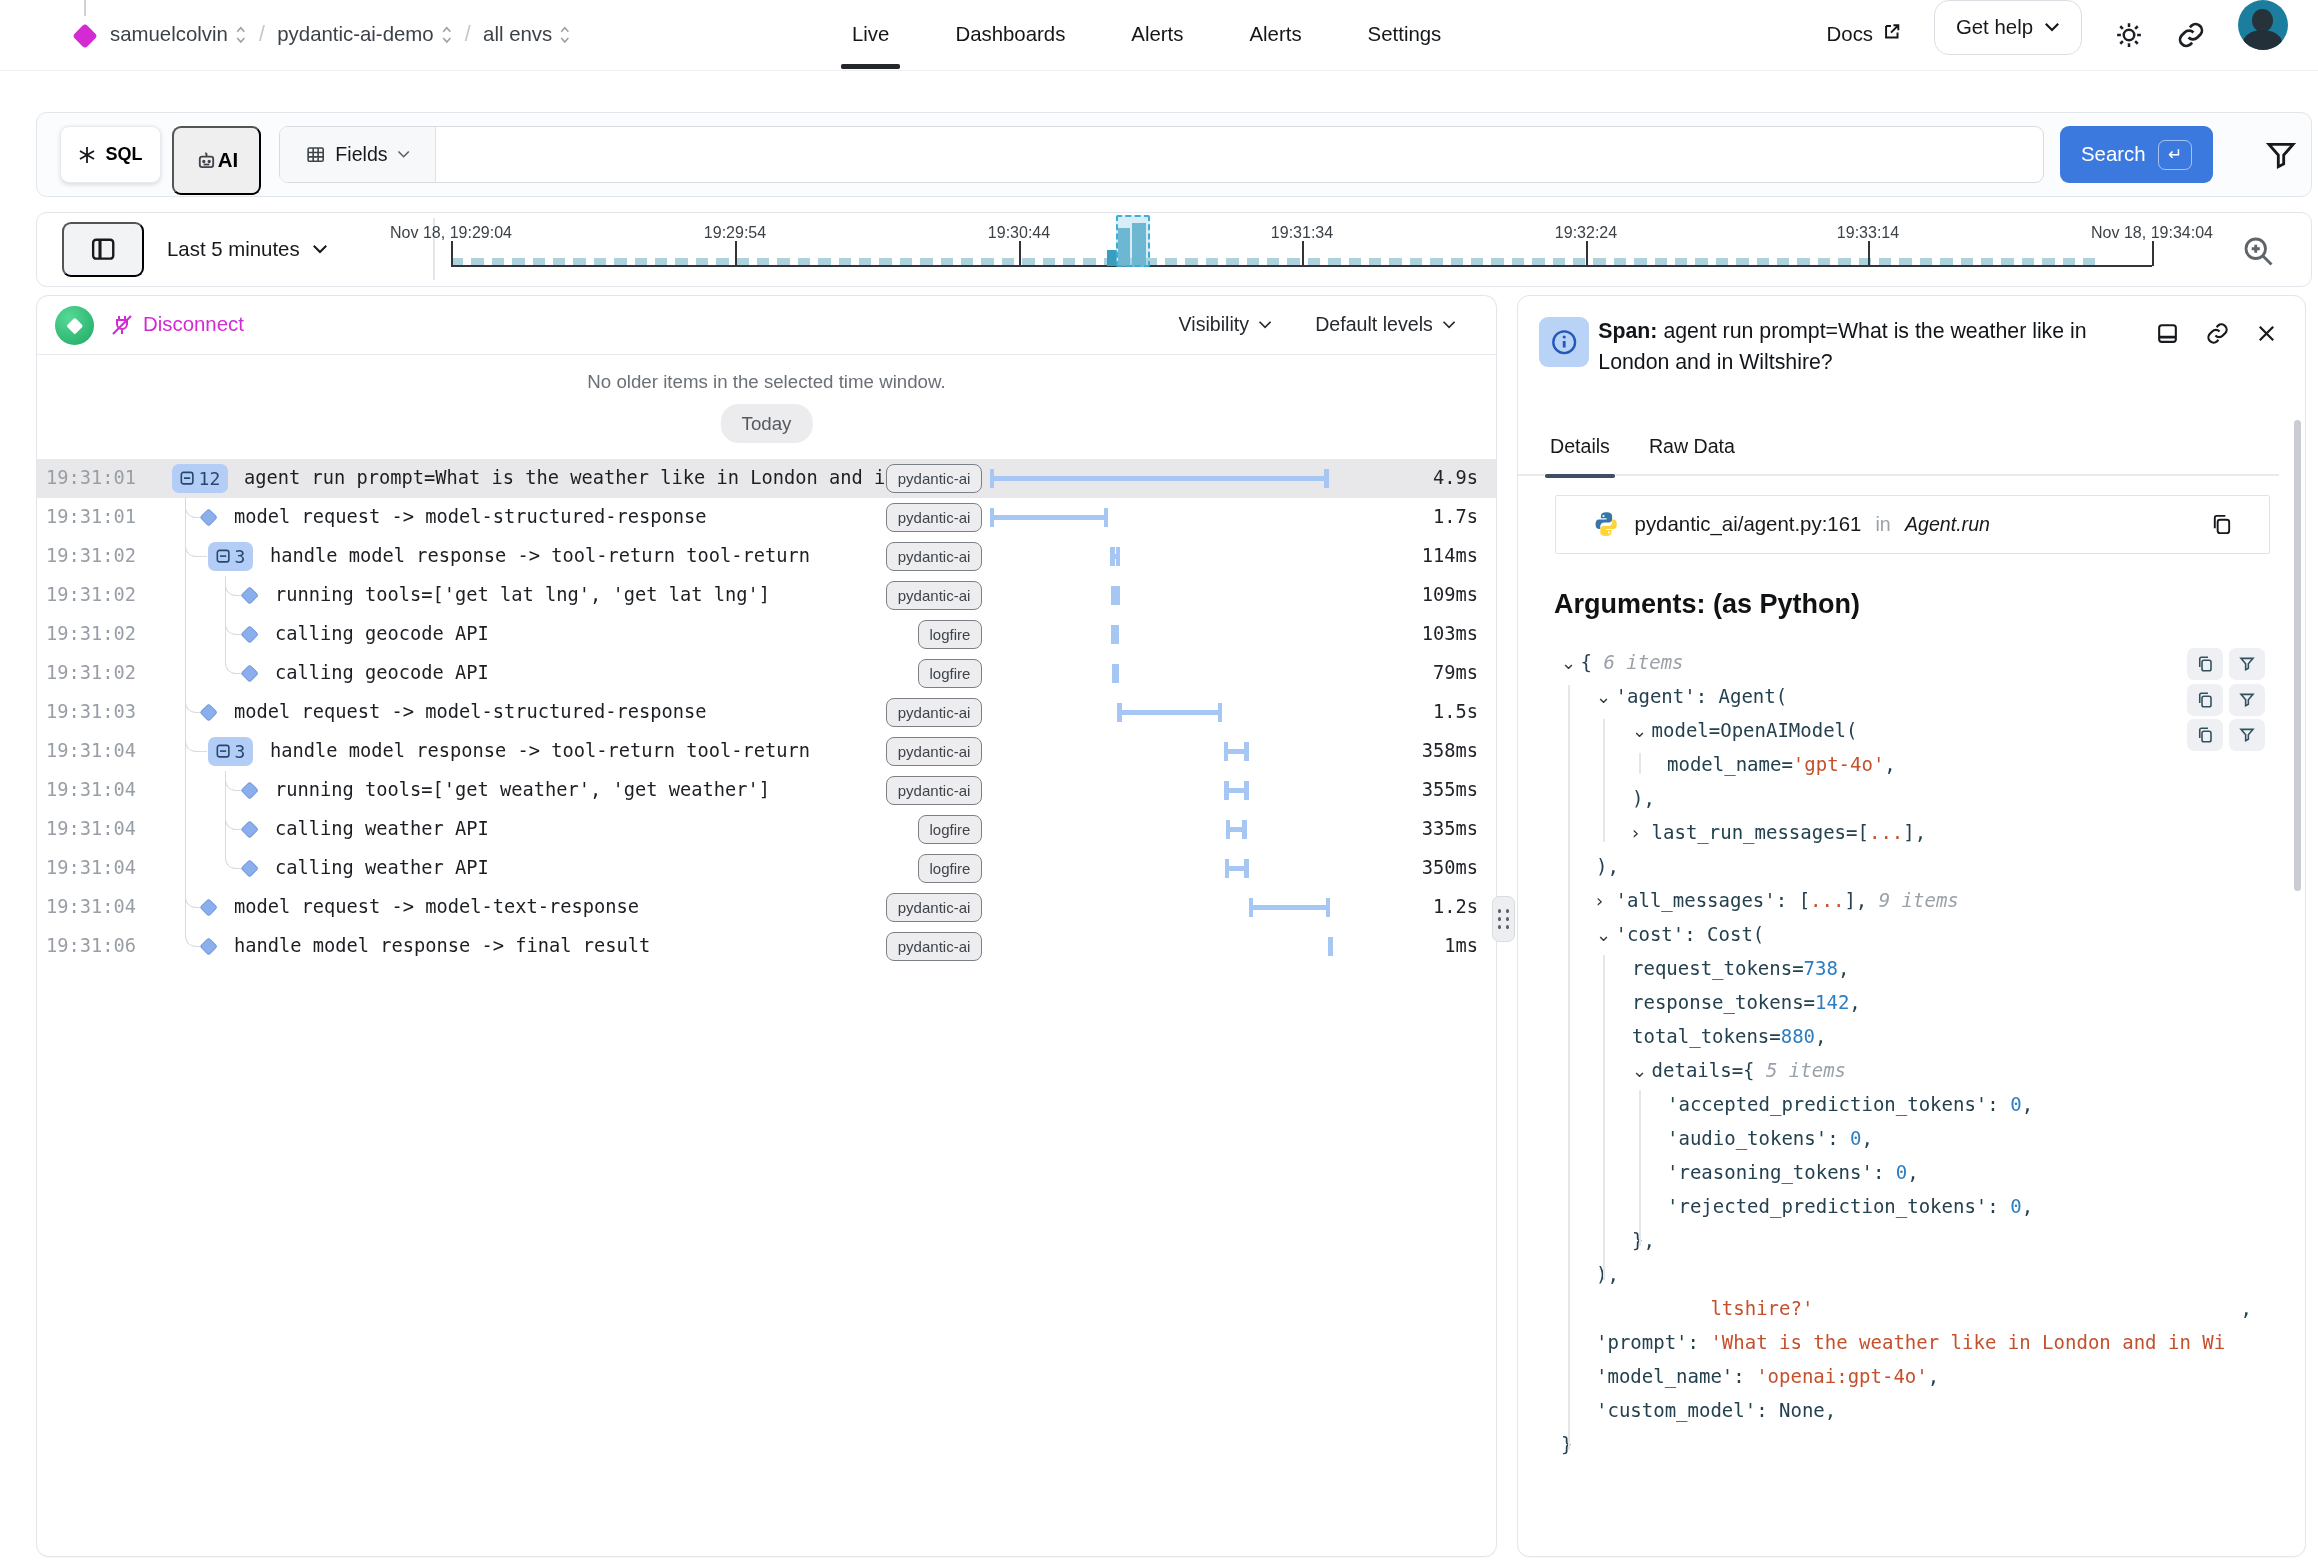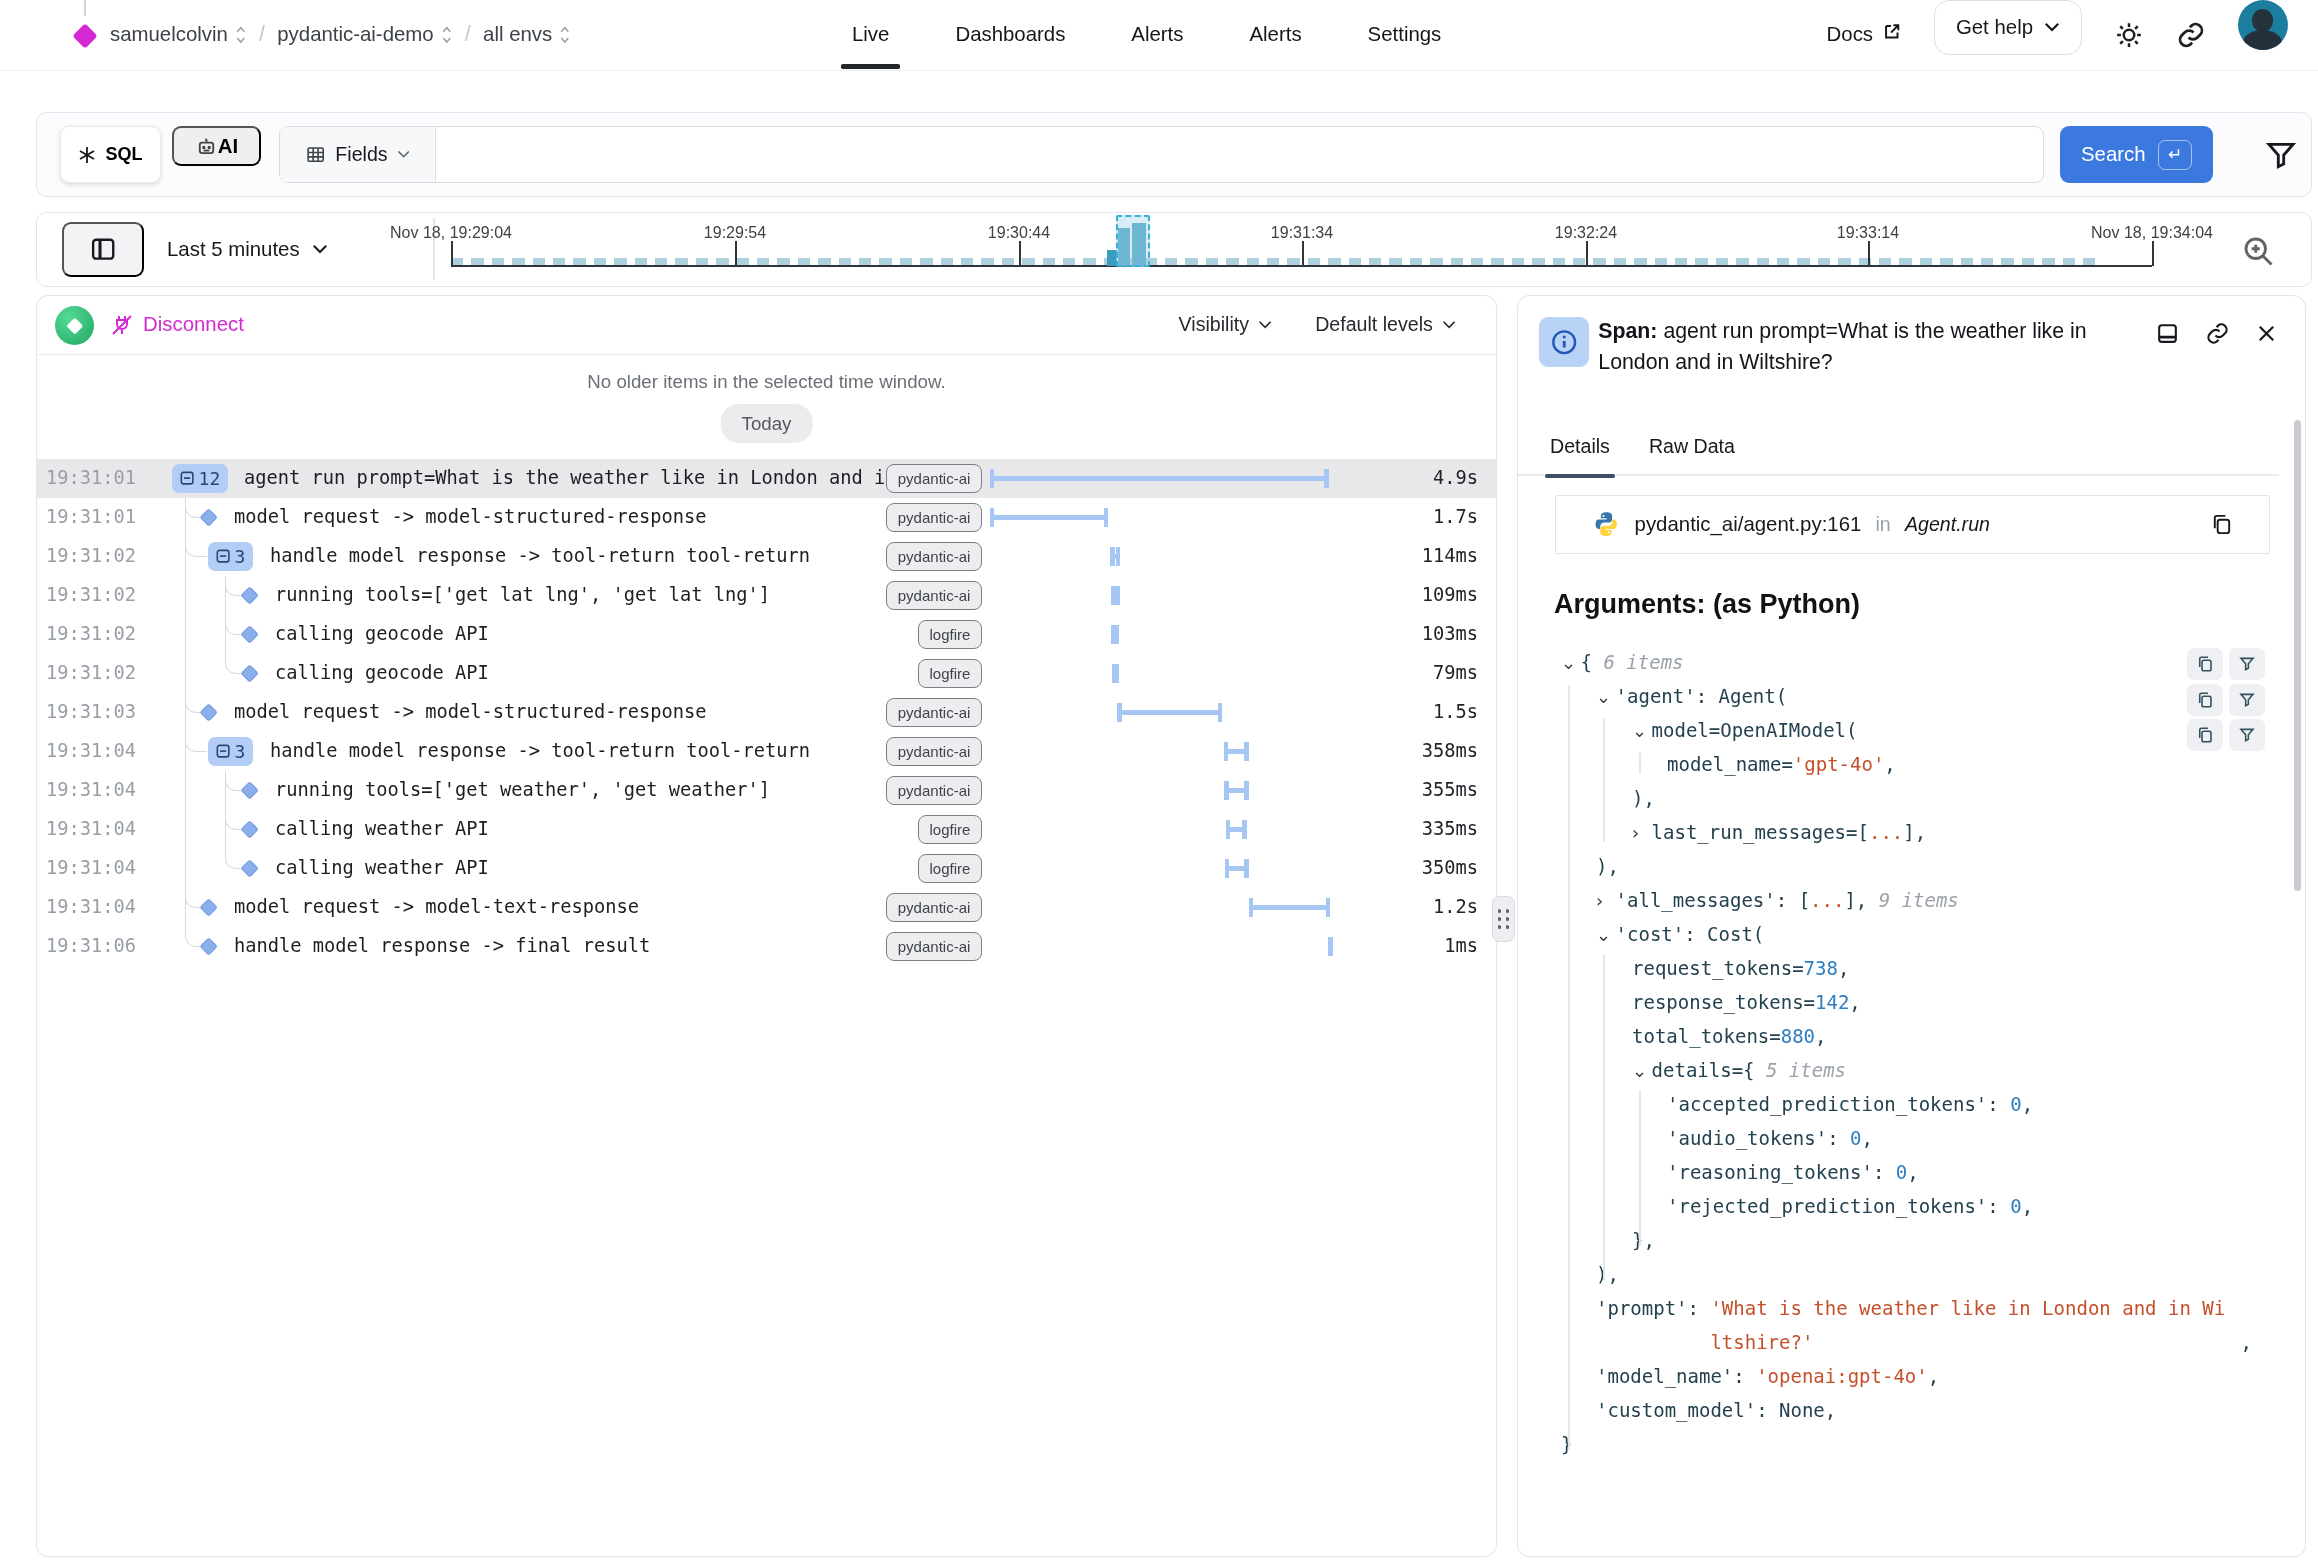--- a/index.html
+++ b/index.html
@@ -27,21 +27,21 @@
   #docs-link{display:flex;align-items:center;gap:9px;font-size:20.4px;color:#14171a;cursor:pointer;}
   #get-help{display:flex;align-items:center;gap:10.7px;font-size:20.4px;border:1.8px solid #dbdfe3;border-radius:15px;height:55px;padding:0 21.3px;cursor:pointer;background:#fff;}
   .iconbtn{display:flex;align-items:center;justify-content:center;cursor:pointer;}
   #avatar{width:50px;height:50px;border-radius:50%;background:#1b7e9e;overflow:hidden;position:relative;cursor:pointer;}
   #avatar .head{position:absolute;left:14.2px;top:9px;width:21.3px;height:23px;border-radius:50%;background:#27333a;}
   #avatar .body{position:absolute;left:5.3px;top:30px;width:39px;height:25px;border-radius:50% 50% 0 0;background:#233039;}
 
   
   #search-card{position:absolute;left:36px;top:112px;width:2276px;height:85px;background:#fbfcfd;border:1.8px solid var(--cardline);border-radius:10.7px;}
   #sql-btn{position:absolute;left:23px;top:13.3px;height:57px;width:101px;background:#fff;border:0.9px solid #e8eaed;border-radius:9px;box-shadow:0 1.8px 4.4px rgba(0,0,0,.13);display:flex;align-items:center;justify-content:center;gap:9px;font-size:18px;font-weight:600;cursor:pointer;}
-  #ai-btn{position:absolute;left:135px;top:13.3px;height:40px;width:89px;display:flex;align-items:center;justify-content:center;font-size:20.4px;font-weight:600;cursor:pointer;border-radius:9px;}
+  #ai-btn{position:absolute;left:135px;top:13.3px;height:69px;width:89px;display:flex;align-items:center;justify-content:center;font-size:20.4px;font-weight:600;cursor:pointer;border-radius:9px;}
   #query-group{position:absolute;left:242px;top:13.3px;height:57px;width:1765px;border:1.8px solid #d8dce0;border-radius:9px;background:#fff;display:flex;}
   #fields-chip{width:156px;background:#f7f8fa;border-right:1.8px solid #dfe3e7;border-radius:7.1px 0 0 7.1px;display:flex;align-items:center;justify-content:center;gap:9px;font-size:19.6px;cursor:pointer;}
   #query-input{flex:1;border:none;outline:none;font-size:19.6px;padding:0 18px;border-radius:0 7.1px 7.1px 0;background:transparent;}
   #search-btn{position:absolute;left:2023px;top:13.3px;height:57px;width:153px;background:var(--accent);border:none;border-radius:9px;color:#fff;font-size:20.4px;display:flex;align-items:center;justify-content:center;gap:12.4px;cursor:pointer;}
   #enter-chip{display:inline-flex;align-items:center;justify-content:center;width:34px;height:30px;border:1.8px solid rgba(255,255,255,.55);border-radius:7.1px;font-size:17px;}
   #filter-icon{position:absolute;left:2227px;top:25px;cursor:pointer;}
 
   
   #time-card{position:absolute;left:36px;top:212px;width:2276px;height:75px;background:#fff;border:1.8px solid var(--cardline);border-radius:10.7px;}
   #panel-toggle{position:absolute;left:25px;top:9px;width:82px;height:55px;background:#f2f3f5;border-radius:9px;display:flex;align-items:center;justify-content:center;cursor:pointer;}
@@ -581,22 +581,22 @@
         <div class="cline" style="padding-left: 114px;"><span class="seg-d">request_tokens=</span><span class="seg-n">738</span><span class="seg-d">,</span></div>
         <div class="cline" style="padding-left: 114px;"><span class="seg-d">response_tokens=</span><span class="seg-n">142</span><span class="seg-d">,</span></div>
         <div class="cline" style="padding-left: 114px;"><span class="seg-d">total_tokens=</span><span class="seg-n">880</span><span class="seg-d">,</span></div>
         <div class="cline" style="padding-left: 114px;"><span class="chev">⌄</span><span class="seg-d">details={ </span><span class="seg-i">5 items</span></div>
         <div class="cline" style="padding-left: 149px;"><span class="seg-d">'accepted_prediction_tokens': </span><span class="seg-n">0</span><span class="seg-d">,</span></div>
         <div class="cline" style="padding-left: 149px;"><span class="seg-d">'audio_tokens': </span><span class="seg-n">0</span><span class="seg-d">,</span></div>
         <div class="cline" style="padding-left: 149px;"><span class="seg-d">'reasoning_tokens': </span><span class="seg-n">0</span><span class="seg-d">,</span></div>
         <div class="cline" style="padding-left: 149px;"><span class="seg-d">'rejected_prediction_tokens': </span><span class="seg-n">0</span><span class="seg-d">,</span></div>
         <div class="cline" style="padding-left: 114px;"><span class="seg-d">},</span></div>
         <div class="cline" style="padding-left: 78px;"><span class="seg-d">),</span></div>
+        <div class="cline" style="padding-left: 78px;"><span class="seg-s">          ltshire?'</span><span class="tailc">,</span></div>
         <div class="cline" style="padding-left: 78px;"><span class="seg-d">'prompt': </span><span class="seg-s">'What is the weather like in London and in Wi</span></div>
-        <div class="cline" style="padding-left: 78px;"><span class="seg-s">          ltshire?'</span><span class="tailc">,</span></div>
         <div class="cline" style="padding-left: 78px;"><span class="seg-d">'model_name': </span><span class="seg-s">'openai:gpt-4o'</span><span class="seg-d">,</span></div>
         <div class="cline" style="padding-left: 78px;"><span class="seg-d">'custom_model': None,</span></div>
         <div class="cline" style="padding-left: 43px;"><span class="seg-d">}</span></div>
         <div class="cguide" style="left: 50px; top: 40px; height: 765px;"></div>
         <div class="cguide" style="left: 85px; top: 74px; height: 123px;"></div>
         <div class="cguide" style="left: 121px; top: 108px; height: 21.3px;"></div>
         <div class="cguide" style="left: 85px; top: 310px; height: 325px;"></div>
         <div class="cguide" style="left: 121px; top: 445px; height: 156px;"></div>
       </div>
     <div id="code-actions">

